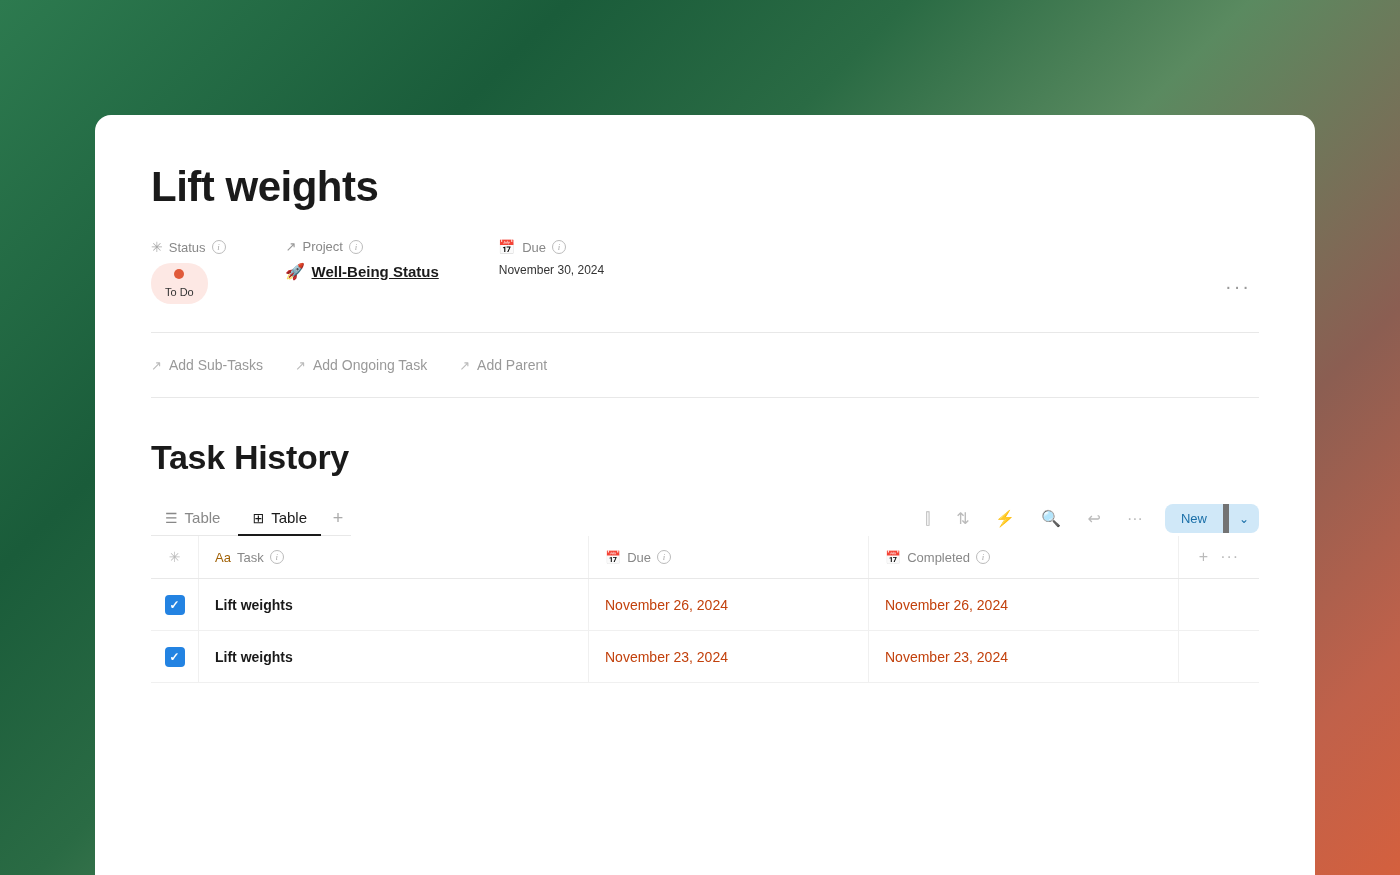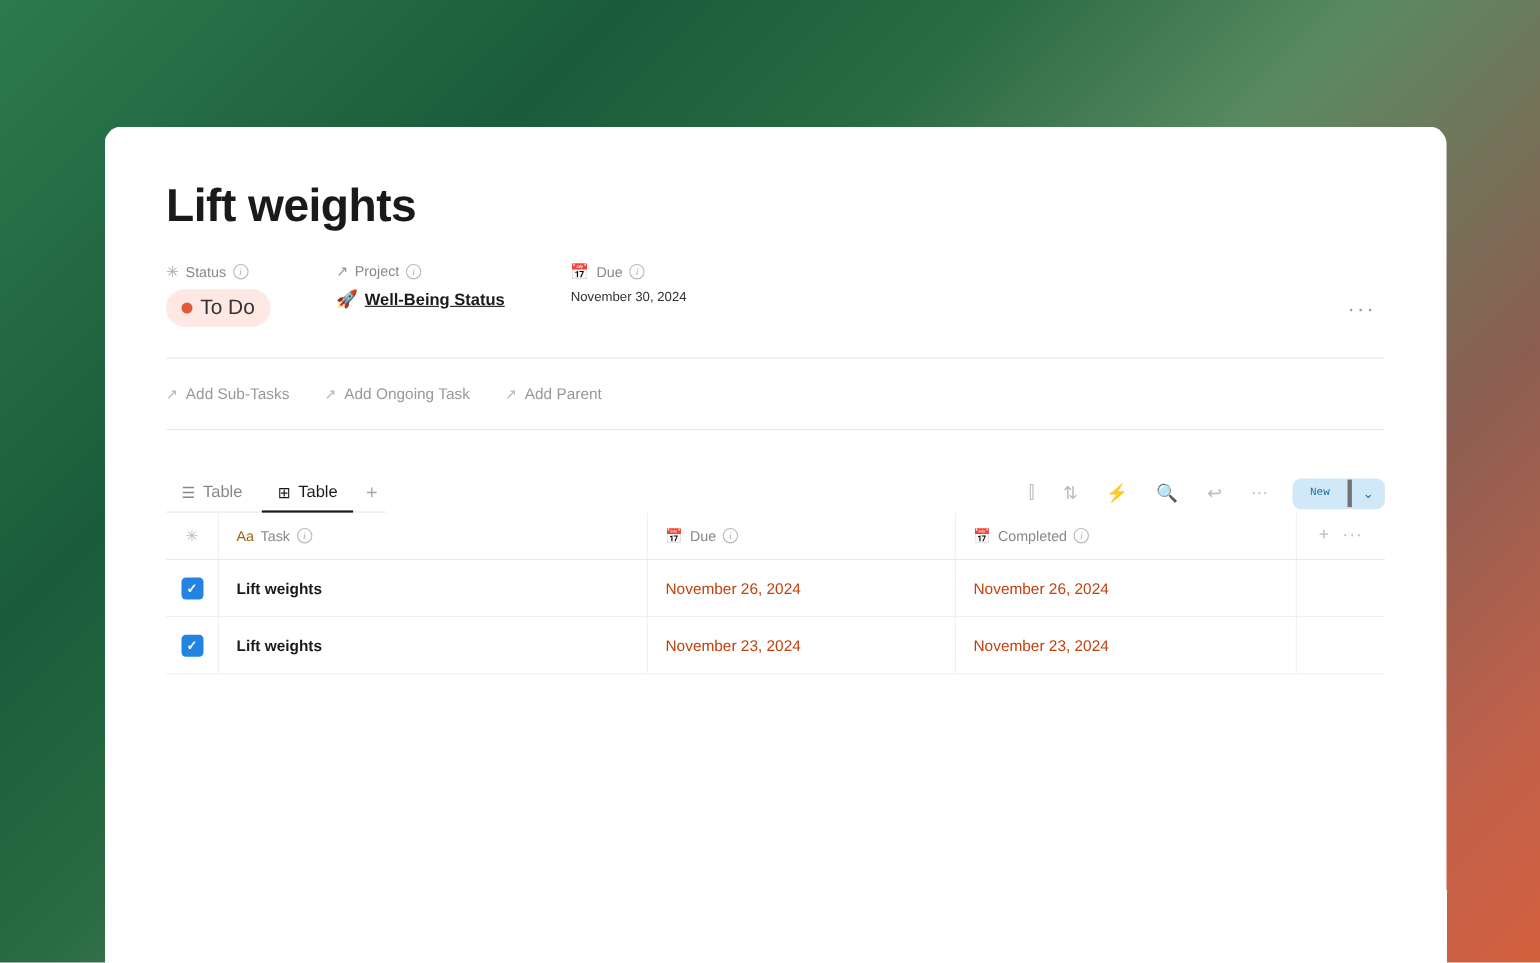--- a/index.html
+++ b/index.html
@@ -92,23 +92,24 @@
       gap: 6px;
     }
 
     .status-badge {
       display: inline-flex;
       align-items: center;
       gap: 7px;
       background: #fde8e4;
       border-radius: 20px;
       padding: 6px 14px;
-      font-size: 19px;
+      font-size: 11px;
       font-weight: 500;
       color: #333;
+      flex-direction: column;
     }
 
     .status-dot {
       width: 10px;
       height: 10px;
       border-radius: 50%;
       background: #e05a3a;
       flex-shrink: 0;
     }
 
@@ -240,26 +241,25 @@
       display: flex;
       align-items: center;
       gap: 0;
       background: #d0e8f8;
       border-radius: 8px;
       overflow: hidden;
     }
 
     .new-btn-main {
       padding: 7px 16px;
-      font-size: 10px;
+      font-size: 13px;
       font-weight: 500;
       color: #1a6fa8;
       cursor: pointer;
-      border-right: 4px solid #737373;
-      font-family: Liberation Mono, monospace;
+      border-right: 6px solid #737373;
     }
 
     .new-btn-dropdown {
       padding: 7px 10px;
       color: #1a6fa8;
       cursor: pointer;
       font-size: 12px;
     }
 
     .table-container {
@@ -431,20 +431,21 @@
     <div class="action-btn">
       <span class="action-arrow">↗</span>
       <span>Add Ongoing Task</span>
     </div>
     <div class="action-btn">
       <span class="action-arrow">↗</span>
       <span>Add Parent</span>
     </div>
   </div>
 
+  <h2 class="section-title">Task History</h2>
 
   <div class="view-tabs-row">
     <div class="view-tabs">
       <div class="tab-item">
         <span class="tab-icon">☰</span>
         <span>Table</span>
       </div>
       <div class="tab-item active">
         <span class="tab-icon">⊞</span>
         <span>Table</span>

